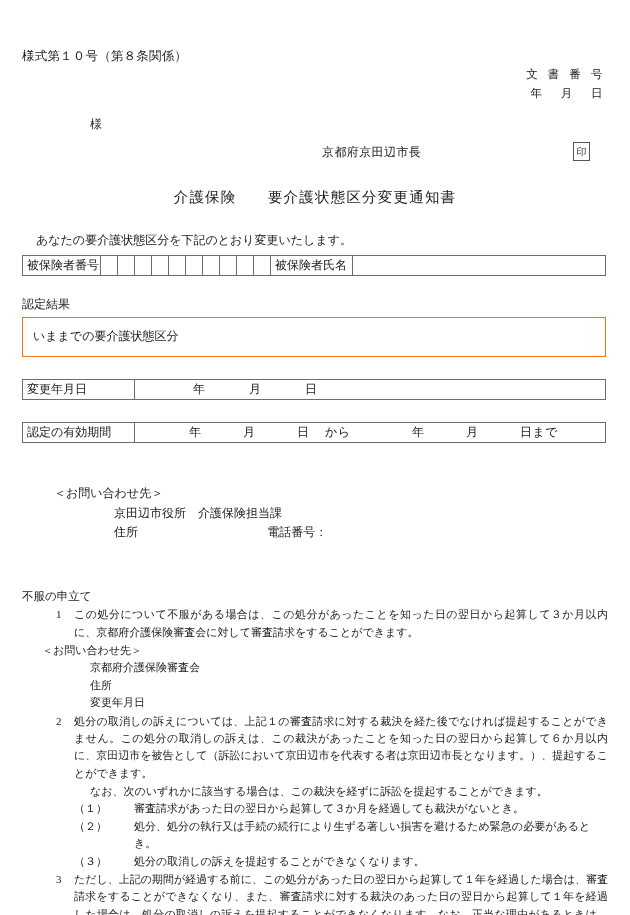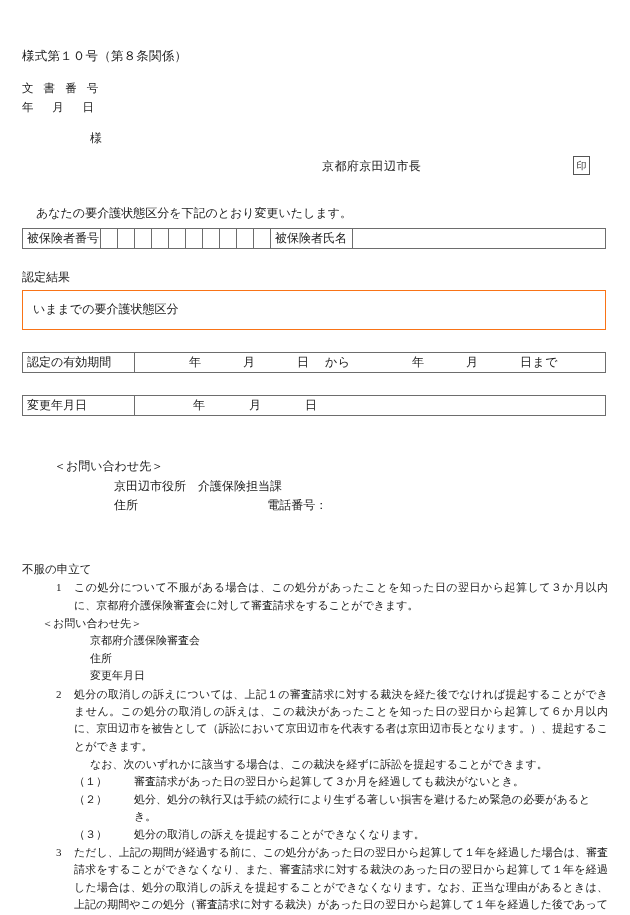--- a/index.html
+++ b/index.html
@@ -24,22 +24,21 @@
     padding: 0 22px;
   }
 
   
   .form-no {
     font-size: 12.5px;
     padding-top: 48px;
     letter-spacing: 0.2px;
   }
   .doc-meta {
-    margin-top: 14px;
-    text-align: left;
+    text-align: right;
     padding-right: 2px;
   }
   .doc-meta .line {
     font-size: 11.5px;
     letter-spacing: 3.6px;
     line-height: 1.65;
   }
   .addressee-row {
     margin-top: 13px;
     height: 18px;
@@ -216,20 +215,21 @@
 
   <div class="addressee-row">
     <span class="addressee-sama">様</span>
   </div>
 
   <div class="issuer-row">
     <span class="issuer-name">京都府京田辺市長</span>
     <span class="seal-box">印</span>
   </div>
 
+  <div class="doc-title">介護保険　　要介護状態区分変更通知書</div>
 
   <div class="lead">あなたの要介護状態区分を下記のとおり変更いたします。</div>
 
   <table class="tbl insured-tbl">
     <colgroup>
       <col style="width:78px">
       <col style="width:17px">
         <col style="width:17px">
         <col style="width:17px">
       <col style="width:17px">
@@ -261,20 +261,39 @@
     </tbody>
   </table>
 
   <div class="section-label">認定結果</div>
   <div class="result-box">
     <div class="r-line">
       <span>いままでの要介護状態区分</span>
       <span></span>
     </div>
   </div>
+
+  <table class="tbl spaced-tbl">
+    <colgroup>
+        <col style="width:112px">
+        <col>
+      </colgroup>
+    <tbody>
+      <tr>
+        <td class="lbl">変更年月日</td>
+        <td>
+          <span class="date-inline">
+            <span class="g" style="margin-left:54px">年</span>
+            <span class="g" style="margin-left:40px">月</span>
+            <span class="g" style="margin-left:40px">日</span>
+          </span>
+        </td>
+      </tr>
+    </tbody>
+  </table>
 
   <table class="tbl spaced-tbl">
     <colgroup>
         <col style="width:112px">
         <col>
       </colgroup>
     <tbody>
       <tr>
         <td class="lbl">認定の有効期間</td>
         <td>
@@ -285,39 +304,20 @@
             <span class="g" style="margin-left:12px">から</span>
             <span class="g" style="margin-left:58px">年</span>
             <span class="g" style="margin-left:38px">月</span>
             <span class="g" style="margin-left:38px">日まで</span>
           </span>
         </td>
       </tr>
     </tbody>
   </table>
 
-  <table class="tbl spaced-tbl">
-    <colgroup>
-        <col style="width:112px">
-        <col>
-      </colgroup>
-    <tbody>
-      <tr>
-        <td class="lbl">変更年月日</td>
-        <td>
-          <span class="date-inline">
-            <span class="g" style="margin-left:54px">年</span>
-            <span class="g" style="margin-left:40px">月</span>
-            <span class="g" style="margin-left:40px">日</span>
-          </span>
-        </td>
-      </tr>
-    </tbody>
-  </table>
-
   <div class="contact">
     <div class="c-head">＜お問い合わせ先＞</div>
     <div class="c-ind1">
       <div>京田辺市役所　介護保険担当課</div>
       <div class="addr-row">
         <span>住所</span>
         <span class="tel">電話番号：</span>
       </div>
     </div>
   </div>

